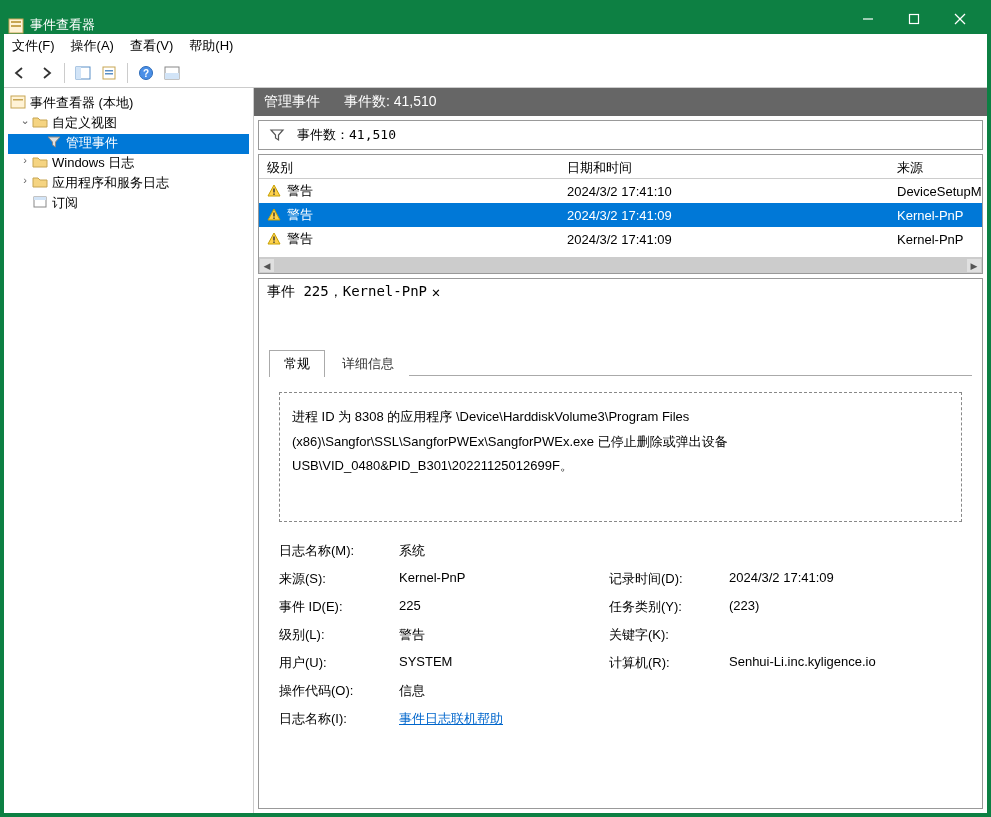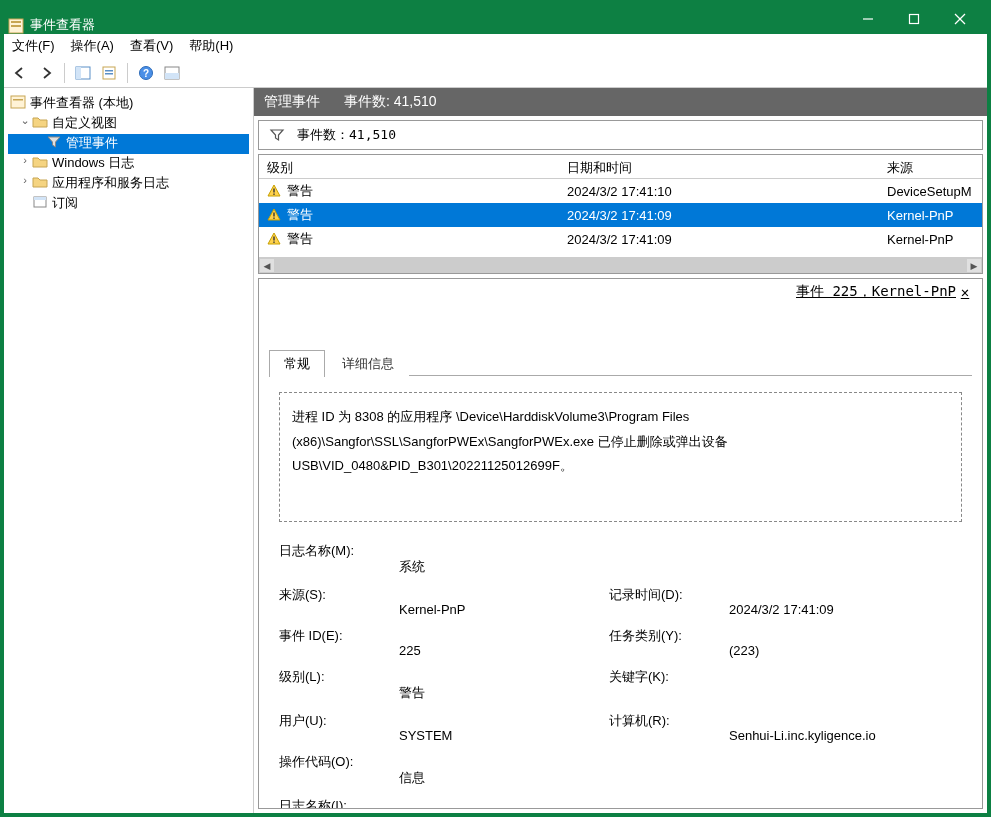--- a/index.html
+++ b/index.html
@@ -41,38 +41,38 @@
 .event-list-body { flex: 1; overflow: auto; }
 .event-row { display: flex; height: 24px; align-items: center; cursor: default; }
 .event-row.selected { background: #0078d7; color: #fff; }
 .event-cell { padding: 2px 8px; font-size: 13px; display: flex; align-items: center; gap: 6px; white-space: nowrap; overflow: hidden; }
 .warn-icon { width: 14px; height: 14px; }
 .scrollbar-h { height: 16px; background: #f0f0f0; border-top: 1px solid #ccc; display: flex; }
 .scrollbar-h-btn { width: 16px; background: #e0e0e0; border: 1px solid #ccc; display: flex; align-items: center; justify-content: center; font-size: 9px; color: #555; }
 .scrollbar-h-track { flex: 1; background: #ccc; }
 
 .detail-panel { margin: 4px; flex: 1; border: 1px solid #999; display: flex; flex-direction: column; overflow: hidden; }
-.detail-header { display: flex; align-items: center; justify-content: flex-end; padding: 4px 8px; background: #fff; font-family: "NSimSun", monospace; font-size: 14px; text-decoration: underline; }
+.detail-header { display: flex; align-items: center; justify-content: flex-start; padding: 4px 8px; background: #fff; font-family: "NSimSun", monospace; font-size: 14px; }
 .detail-close { width: 18px; height: 18px; display:flex; align-items:center; justify-content:center; font-weight: bold; cursor: pointer; }
 
 .detail-tabs { display: flex; padding: 8px 10px 0 10px; }
 .detail-tab { padding: 4px 14px; font-size: 13px; border: 1px solid #aaa; border-bottom: none; background: #fff; margin-right: 2px; position: relative; top: 1px; margin-top: 36px; }
 .detail-tab.inactive { background: transparent; border-color: transparent; color: #333; }
 .detail-tab-line { border-bottom: 1px solid #aaa; flex: 1; align-self: flex-end; margin-left: -2px; }
 
 .detail-body { flex: 1; padding: 16px 20px; overflow: auto; }
 .desc-box { border: 1px dashed #888; padding: 12px; font-size: 13px; line-height: 1.9; margin-bottom: 20px; min-height: 130px; }
 .detail-grid { display: grid; grid-template-columns: 120px 210px 120px 1fr; row-gap: 10px; font-size: 13px; }
 .detail-grid .label { color: #000; }
-.detail-grid .value { color: #000; margin-top: 16px; }
+.detail-grid .value { color: #000; }
 .link { color: #0066cc; text-decoration: underline; cursor: pointer; }
 
 .col-level { width: 300px; }
 .col-date { width: 320px; }
-.col-source { flex: 1; }
+.col-source { flex: 1; margin-left: 10px; }
 </style>
 </head>
 <body>
 
 <div class="titlebar">
   <span class="titlebar-icon">
     <svg viewBox="0 0 16 16" width="16" height="16">
         <rect x="1" y="1" width="14" height="14" fill="#fff3d6" stroke="#c7a553"></rect>
         <rect x="3" y="3" width="10" height="2" fill="#c7a553"></rect>
         <rect x="3" y="7" width="10" height="2" fill="#c7a553"></rect>

